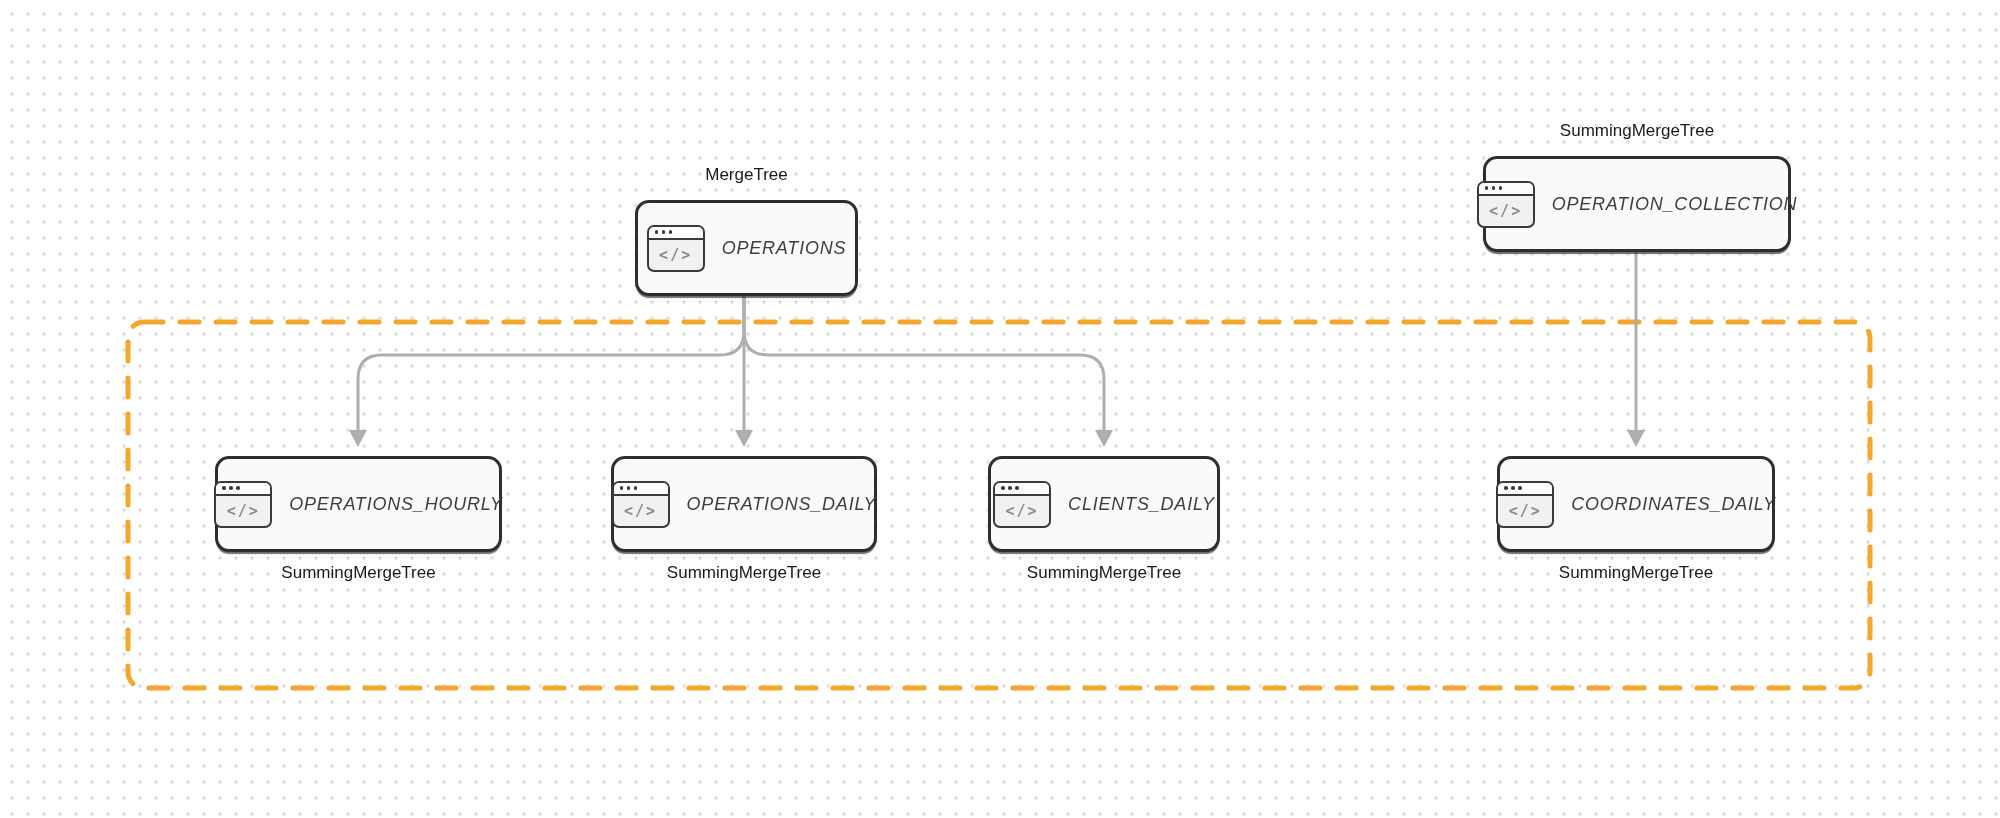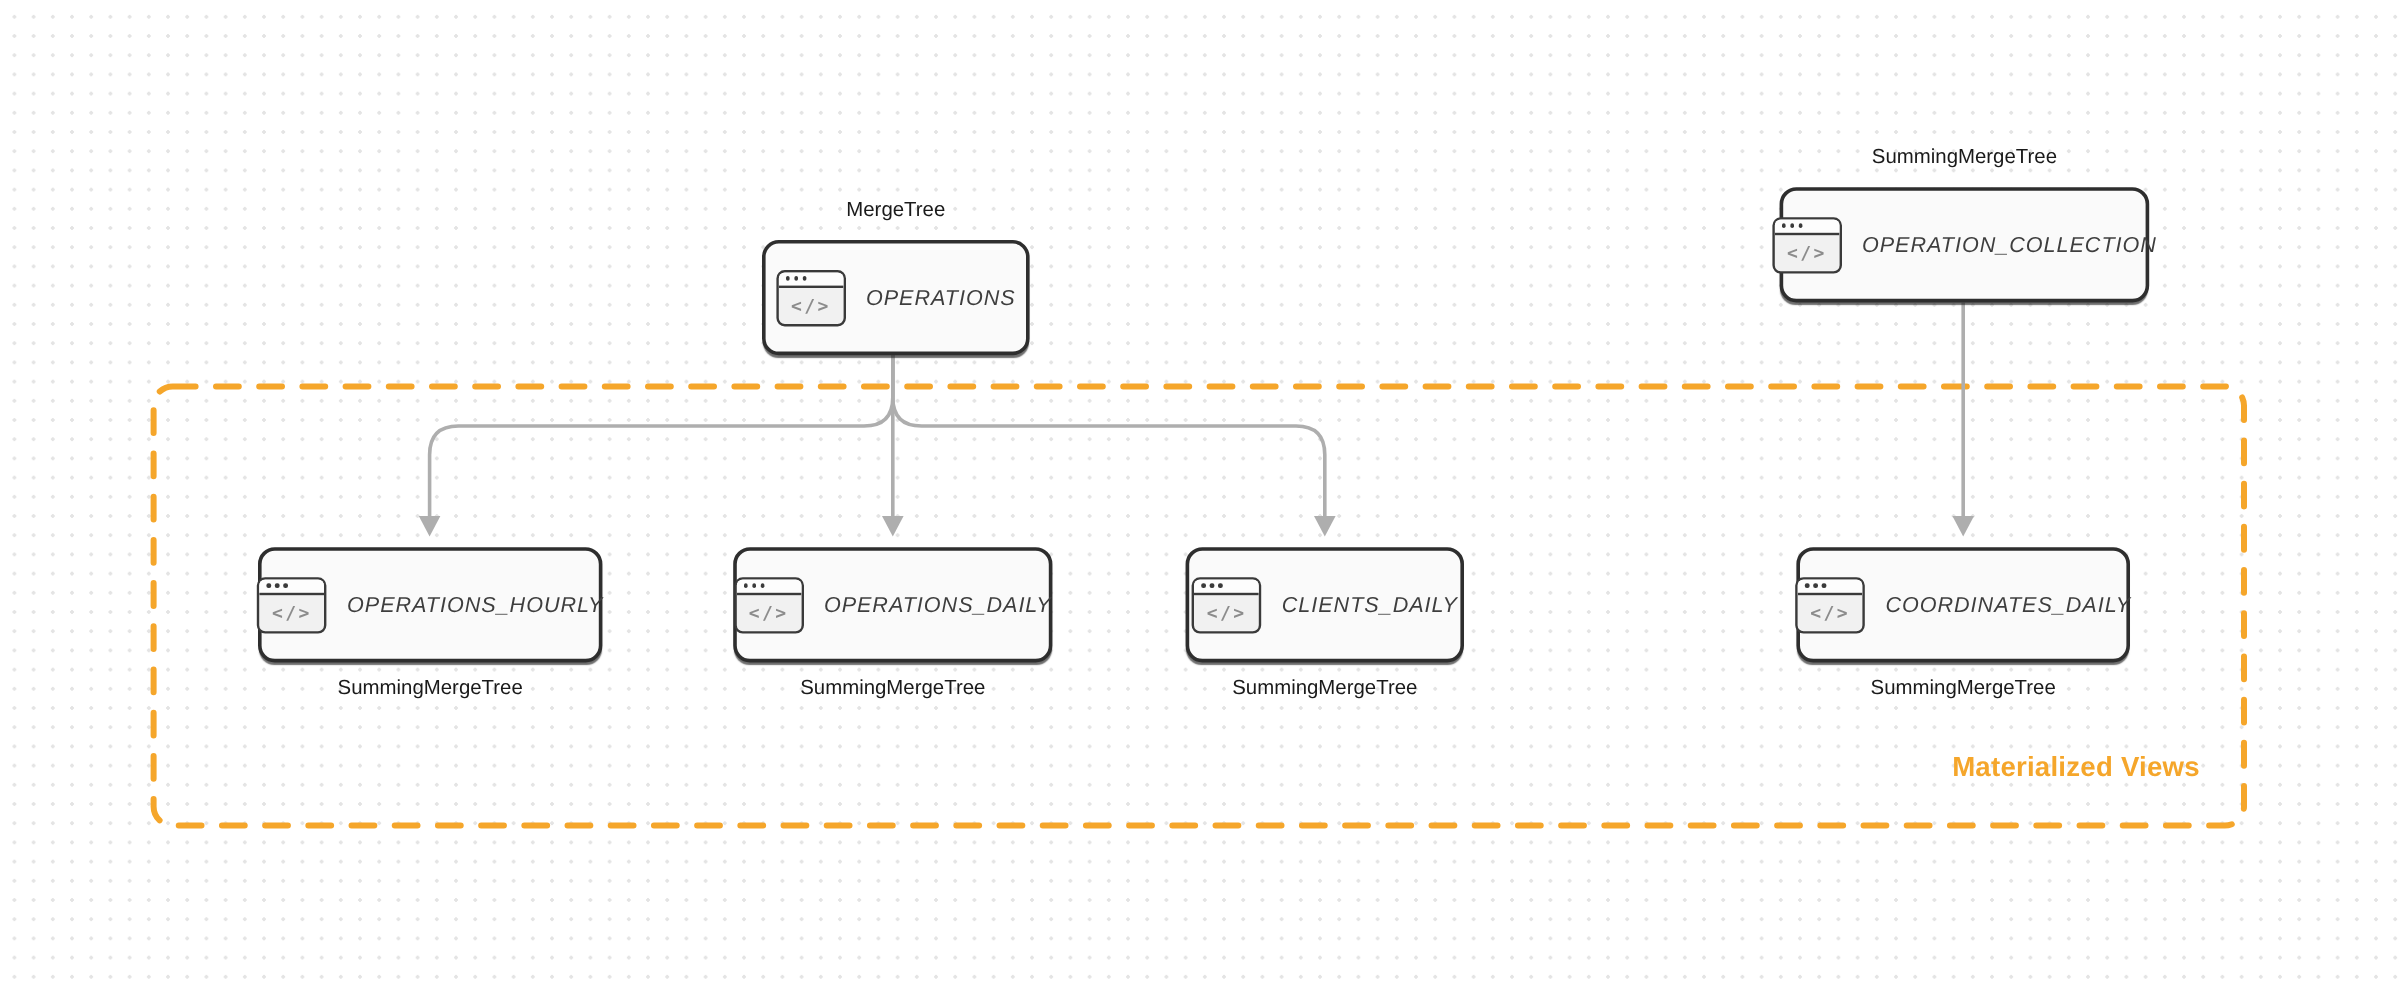--- a/index.html
+++ b/index.html
@@ -73,21 +73,20 @@
       <path class="edge-path" d="M 744 252 L 744 331 Q 744 355 768 355 L 1080 355 Q 1104 355 1104 379 L 1104 431"></path>
       <polygon class="edge-head" points="1095,430 1113,430 1104,447"></polygon>
     </g>
 
     <g>
       <path class="edge-path" d="M 1636 252 L 1636 431"></path>
       <polygon class="edge-head" points="1627,430 1645,430 1636,447"></polygon>
     </g>
   </svg>
 
-  <div class="mv-label">Materialized Views</div>
 
   <div class="node-group top" style="left:635px;top:120px;width:223px;margin-top:44px;">
     <div class="engine-label">MergeTree</div>
     <div class="node-box">
       <span class="browser-icon">
         <span class="icon-bar">
             <i class="icon-dot"></i>
             <i class="icon-dot"></i>
             <i class="icon-dot"></i>
           </span>

